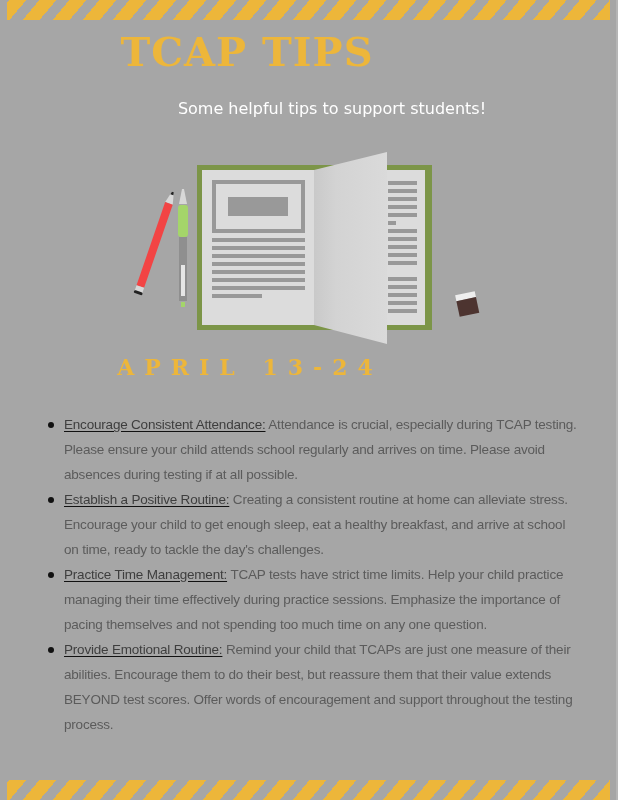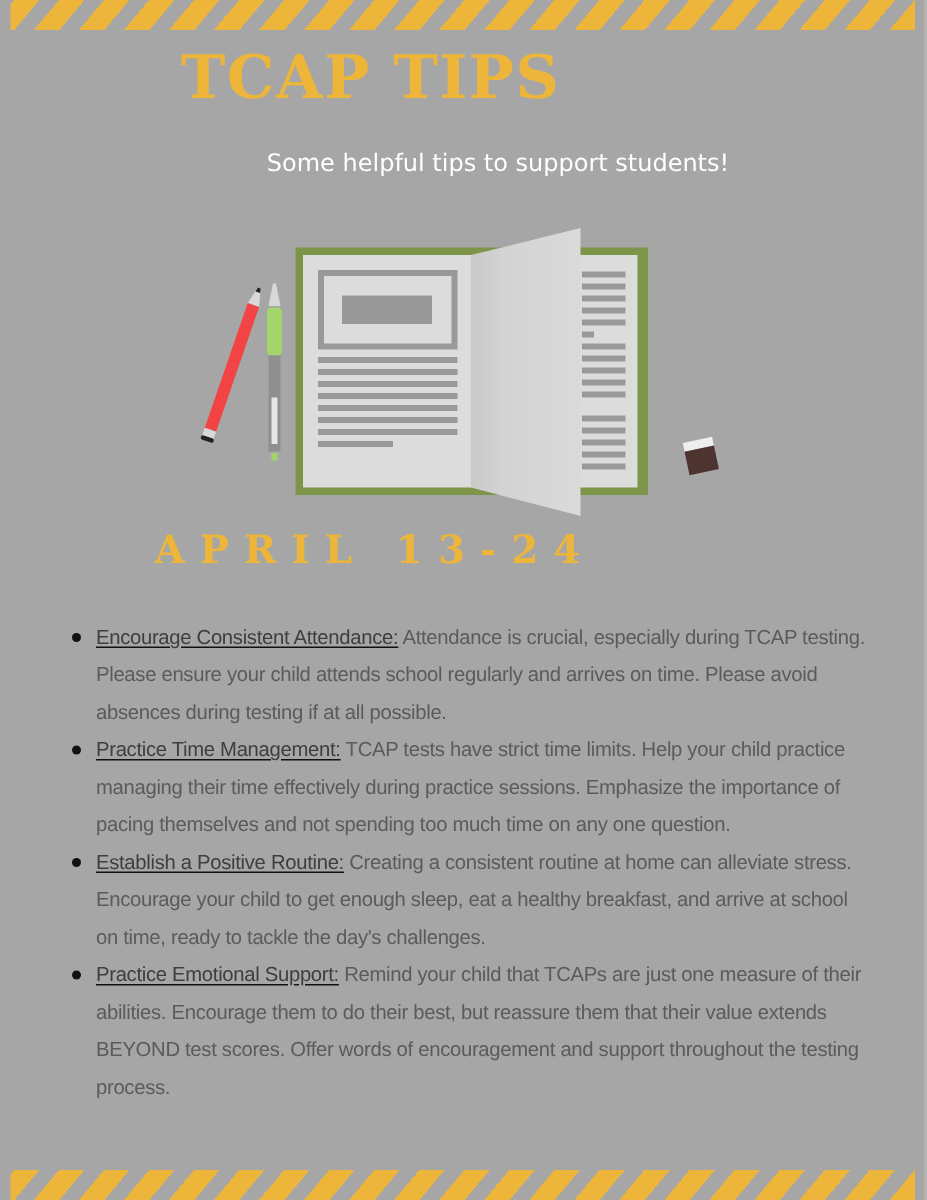--- a/index.html
+++ b/index.html
@@ -55,21 +55,21 @@
     
     .illus { position: absolute; left: 0; top: 0; width: 618px; height: 345px; }
 
     .date {
       position: absolute;
       top: 352px;
       left: 0; width: 492px;
       text-align: center;
       font-family: "DejaVu Serif", serif;
       font-weight: bold;
-      font-size: 26px;
+      font-size: 22px;
       letter-spacing: 10px;
       color: #edb63a;
       line-height: 30px;
       padding-left: 8px;
     }
 
     .tips {
       position: absolute;
       top: 412px;
       left: 48px;
@@ -182,25 +182,25 @@
 
 <div class="date">APRIL 13-24</div>
 
 <ul class="tips">
   <li>
     <span class="bullet"></span>
     <span class="head">Encourage Consistent Attendance:</span><span> Attendance is crucial, especially during TCAP testing. Please ensure your child attends school regularly and arrives on time. Please avoid absences during testing if at all possible.</span>
   </li>
   <li>
     <span class="bullet"></span>
+    <span class="head">Establish a Positive Routine:</span><span> Creating a consistent routine at home can alleviate stress. Encourage your child to get enough sleep, eat a healthy breakfast, and arrive at school on time, ready to tackle the day's challenges.</span>
+  </li>
+  <li>
+    <span class="bullet"></span>
     <span class="head">Practice Time Management:</span><span> TCAP tests have strict time limits. Help your child practice managing their time effectively during practice sessions. Emphasize the importance of pacing themselves and not spending too much time on any one question.</span>
   </li>
   <li>
     <span class="bullet"></span>
-    <span class="head">Establish a Positive Routine:</span><span> Creating a consistent routine at home can alleviate stress. Encourage your child to get enough sleep, eat a healthy breakfast, and arrive at school on time, ready to tackle the day's challenges.</span>
-  </li>
-  <li>
-    <span class="bullet"></span>
-    <span class="head">Practice Emotional Support:</span><span> Remind your child that TCAPs are just one measure of their abilities. Encourage them to do their best, but reassure them that their value extends BEYOND test scores. Offer words of encouragement and support throughout the testing process.</span>
+    <span class="head">Provide Emotional Routine:</span><span> Remind your child that TCAPs are just one measure of their abilities. Encourage them to do their best, but reassure them that their value extends BEYOND test scores. Offer words of encouragement and support throughout the testing process.</span>
   </li>
 </ul>
 
 <div class="stripe-band stripe-bottom"></div>
 
 </body></html>

